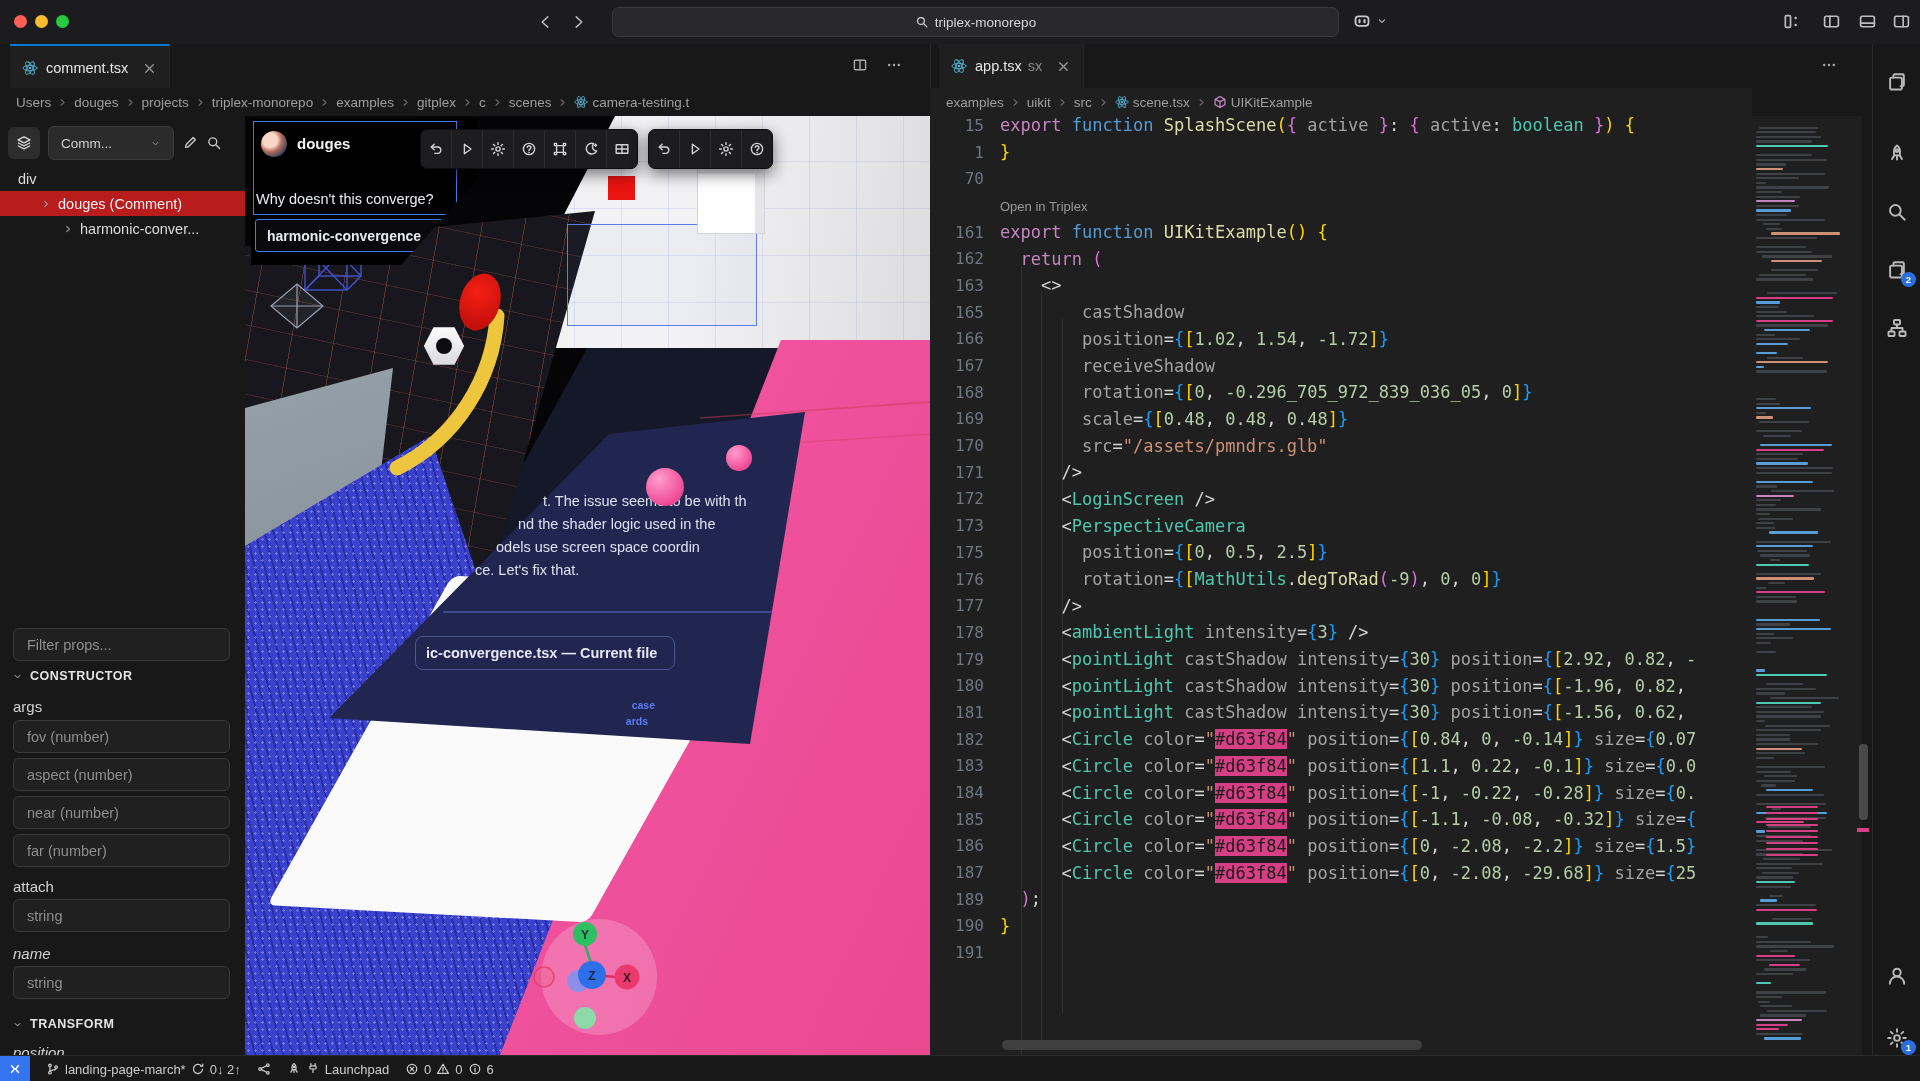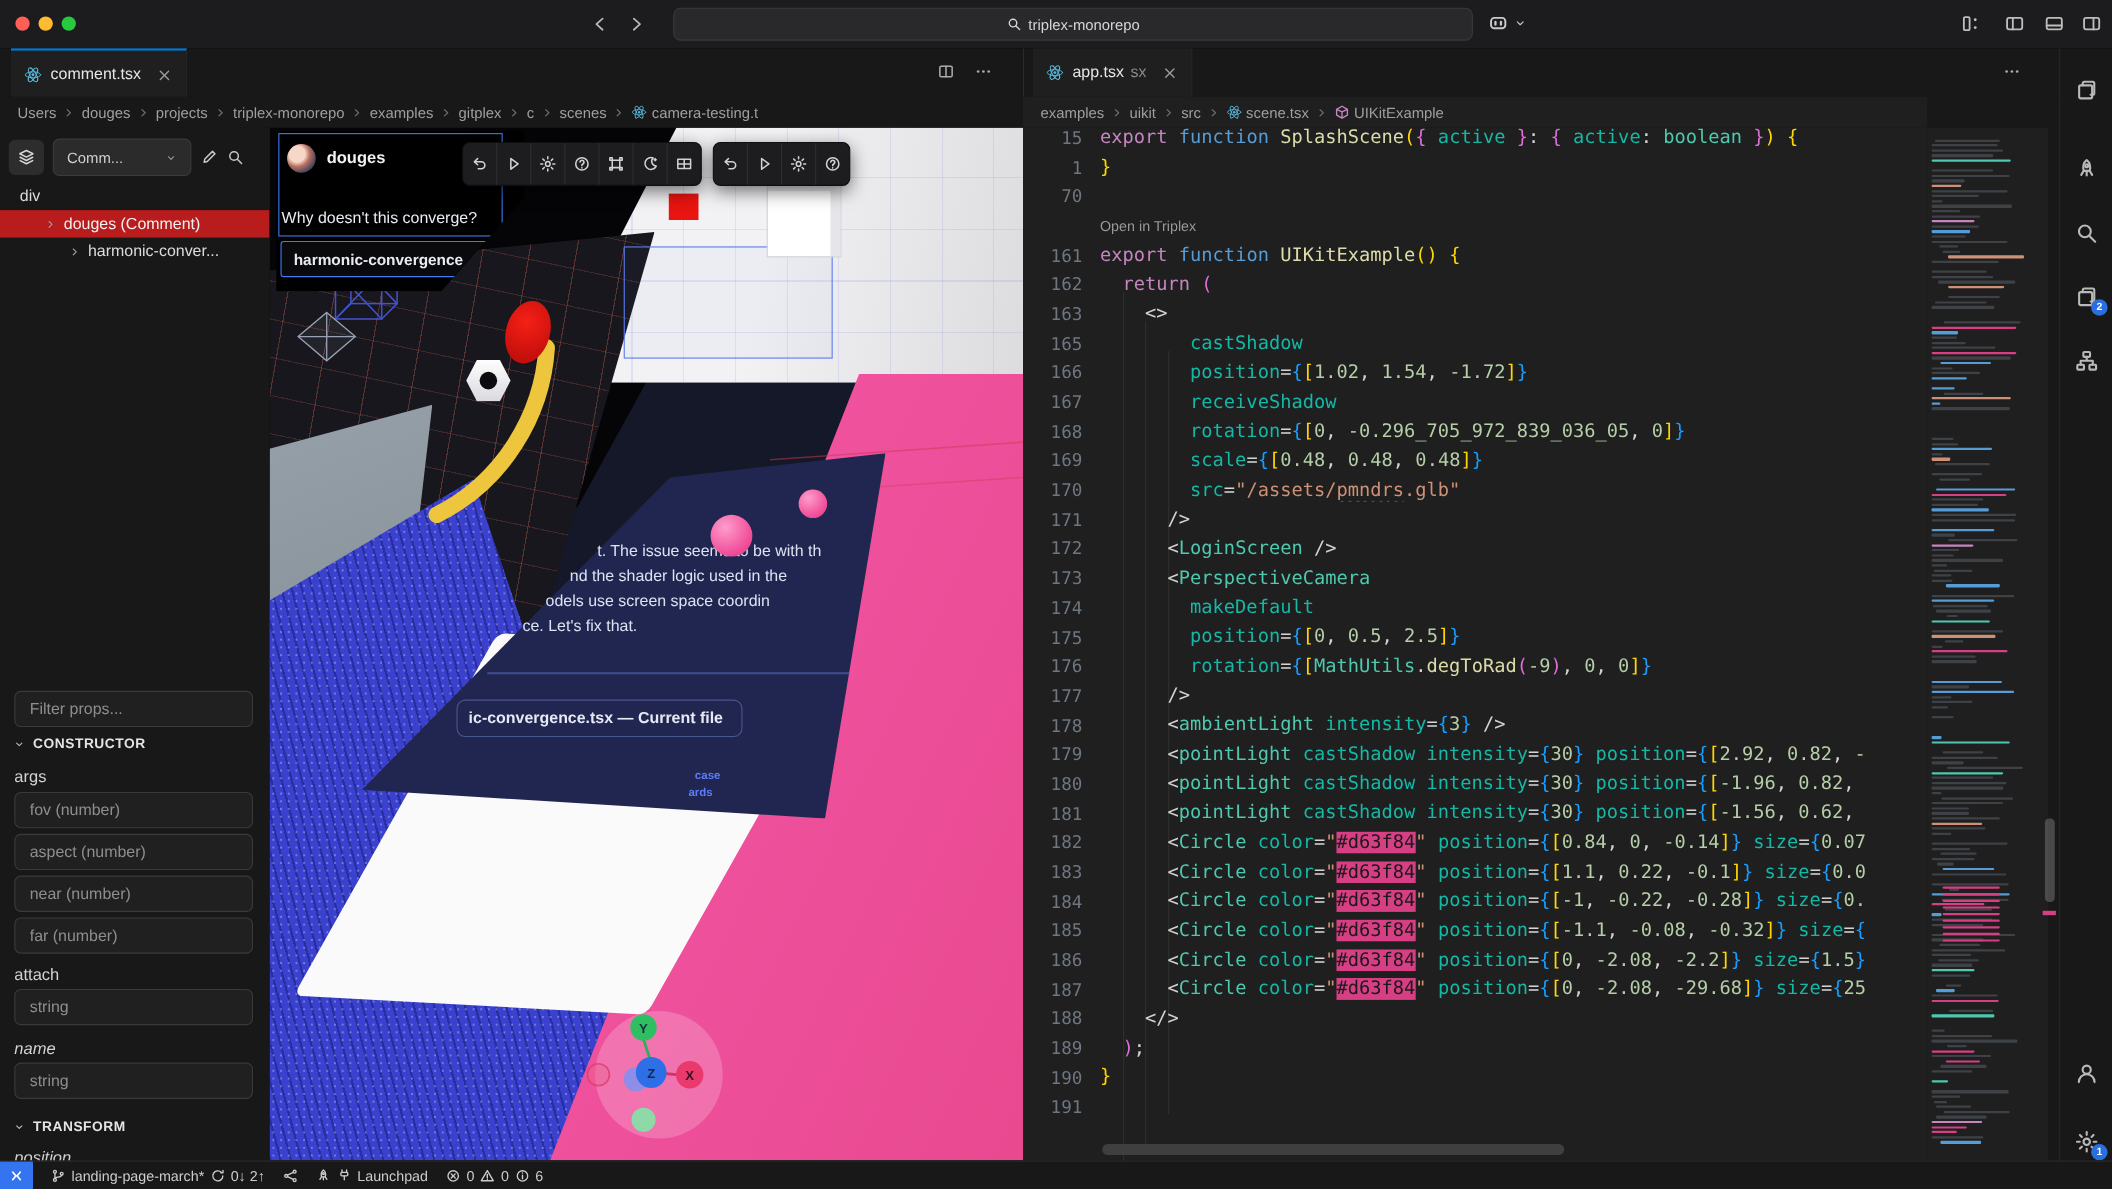--- a/index.html
+++ b/index.html
@@ -129,21 +129,21 @@
   
   .editor{left:930px;top:116px;width:822px;height:939px;background:#1f1f1f;overflow:hidden;}
   .code-rows{position:absolute;left:0;top:-4px;width:822px;}
   .crow{display:flex;height:26.7px;align-items:center;white-space:pre;
         font-family:"DejaVu Sans Mono",monospace;font-size:17px;}
   .ln{width:54px;padding-right:16px;text-align:right;color:#6e7681;font-size:16px;flex:none;}
   .code{flex:1;overflow:hidden;}
   .lens{font-family:"Liberation Sans",sans-serif;font-size:13px;color:#999;}
   .tk{color:#d4d4d4;}
   .k{color:#C586C0;} .f{color:#569CD6;} .fn{color:#DCDCAA;} .cp{color:#4EC9B0;}
-  .at{color:#14b8a6;} .st{color:#CE9178;} .nu{color:#B5CEA8;} .pl{color:#d4d4d4;}
+  .at{color:#a3a3a3;} .st{color:#CE9178;} .nu{color:#B5CEA8;} .pl{color:#d4d4d4;}
   .ty{color:#4EC9B0;} .b1{color:#FFD700;} .b2{color:#DA70D6;} .b3{color:#179FFF;}
   .hx{background:#d63f84;color:#1a1a1a;}
   .sq{text-decoration:underline wavy #4b84f0 1px;text-underline-offset:4px;}
   .guide{position:absolute;width:1px;background:#303030;}
   .hscroll{position:absolute;left:72px;top:924px;width:420px;height:10px;background:#3f3f3f;border-radius:5px;}
 
   
   .minimap{left:1752px;top:116px;width:110px;height:939px;background:#1f1f1f;overflow:hidden;}
   .mm-bar{position:absolute;height:2.2px;border-radius:1px;}
   .vthumb{left:1859px;top:744px;width:9px;height:76px;background:rgba(130,130,130,.45);border-radius:4px;position:absolute;}
@@ -658,35 +658,33 @@
         <div class="crow"><span class="ln">163</span><span class="code"><span class="tk ">    </span><span class="tk pl">&lt;&gt;</span></span></div>
         <div class="crow"><span class="ln">165</span><span class="code"><span class="tk ">        </span><span class="tk at">castShadow</span></span></div>
         <div class="crow"><span class="ln">166</span><span class="code"><span class="tk ">        </span><span class="tk at">position</span><span class="tk pl">=</span><span class="tk b3">{</span><span class="tk b1">[</span><span class="tk nu">1.02</span><span class="tk pl">, </span><span class="tk nu">1.54</span><span class="tk pl">, </span><span class="tk nu">-1.72</span><span class="tk b1">]</span><span class="tk b3">}</span></span></div>
         <div class="crow"><span class="ln">167</span><span class="code"><span class="tk ">        </span><span class="tk at">receiveShadow</span></span></div>
         <div class="crow"><span class="ln">168</span><span class="code"><span class="tk ">        </span><span class="tk at">rotation</span><span class="tk pl">=</span><span class="tk b3">{</span><span class="tk b1">[</span><span class="tk nu">0</span><span class="tk pl">, </span><span class="tk nu">-0.296_705_972_839_036_05</span><span class="tk pl">, </span><span class="tk nu">0</span><span class="tk b1">]</span><span class="tk b3">}</span></span></div>
         <div class="crow"><span class="ln">169</span><span class="code"><span class="tk ">        </span><span class="tk at">scale</span><span class="tk pl">=</span><span class="tk b3">{</span><span class="tk b1">[</span><span class="tk nu">0.48</span><span class="tk pl">, </span><span class="tk nu">0.48</span><span class="tk pl">, </span><span class="tk nu">0.48</span><span class="tk b1">]</span><span class="tk b3">}</span></span></div>
         <div class="crow"><span class="ln">170</span><span class="code"><span class="tk ">        </span><span class="tk at">src</span><span class="tk pl">=</span><span class="tk st">"/assets/</span><span class="tk st sq">pmndrs</span><span class="tk st">.glb"</span></span></div>
         <div class="crow"><span class="ln">171</span><span class="code"><span class="tk ">      </span><span class="tk pl">/&gt;</span></span></div>
         <div class="crow"><span class="ln">172</span><span class="code"><span class="tk ">      </span><span class="tk pl">&lt;</span><span class="tk cp">LoginScreen</span><span class="tk pl"> /&gt;</span></span></div>
         <div class="crow"><span class="ln">173</span><span class="code"><span class="tk ">      </span><span class="tk pl">&lt;</span><span class="tk cp">PerspectiveCamera</span></span></div>
-        <div class="crow"><span class="ln">174</span><span class="code"><span class="tk ">        </span><span class="tk at">makeDefault</span></span></div>
         <div class="crow"><span class="ln">175</span><span class="code"><span class="tk ">        </span><span class="tk at">position</span><span class="tk pl">=</span><span class="tk b3">{</span><span class="tk b1">[</span><span class="tk nu">0</span><span class="tk pl">, </span><span class="tk nu">0.5</span><span class="tk pl">, </span><span class="tk nu">2.5</span><span class="tk b1">]</span><span class="tk b3">}</span></span></div>
         <div class="crow"><span class="ln">176</span><span class="code"><span class="tk ">        </span><span class="tk at">rotation</span><span class="tk pl">=</span><span class="tk b3">{</span><span class="tk b1">[</span><span class="tk ty">MathUtils</span><span class="tk pl">.</span><span class="tk fn">degToRad</span><span class="tk b2">(</span><span class="tk nu">-9</span><span class="tk b2">)</span><span class="tk pl">, </span><span class="tk nu">0</span><span class="tk pl">, </span><span class="tk nu">0</span><span class="tk b1">]</span><span class="tk b3">}</span></span></div>
         <div class="crow"><span class="ln">177</span><span class="code"><span class="tk ">      </span><span class="tk pl">/&gt;</span></span></div>
         <div class="crow"><span class="ln">178</span><span class="code"><span class="tk ">      </span><span class="tk pl">&lt;</span><span class="tk cp">ambientLight</span><span class="tk "> </span><span class="tk at">intensity</span><span class="tk pl">=</span><span class="tk b3">{</span><span class="tk nu">3</span><span class="tk b3">}</span><span class="tk pl"> /&gt;</span></span></div>
         <div class="crow"><span class="ln">179</span><span class="code"><span class="tk ">      </span><span class="tk pl">&lt;</span><span class="tk cp">pointLight</span><span class="tk "> </span><span class="tk at">castShadow</span><span class="tk "> </span><span class="tk at">intensity</span><span class="tk pl">=</span><span class="tk b3">{</span><span class="tk nu">30</span><span class="tk b3">}</span><span class="tk "> </span><span class="tk at">position</span><span class="tk pl">=</span><span class="tk b3">{</span><span class="tk b1">[</span><span class="tk nu">2.92</span><span class="tk pl">, </span><span class="tk nu">0.82</span><span class="tk pl">, </span><span class="tk nu">-</span></span></div>
         <div class="crow"><span class="ln">180</span><span class="code"><span class="tk ">      </span><span class="tk pl">&lt;</span><span class="tk cp">pointLight</span><span class="tk "> </span><span class="tk at">castShadow</span><span class="tk "> </span><span class="tk at">intensity</span><span class="tk pl">=</span><span class="tk b3">{</span><span class="tk nu">30</span><span class="tk b3">}</span><span class="tk "> </span><span class="tk at">position</span><span class="tk pl">=</span><span class="tk b3">{</span><span class="tk b1">[</span><span class="tk nu">-1.96</span><span class="tk pl">, </span><span class="tk nu">0.82</span><span class="tk pl">,</span></span></div>
         <div class="crow"><span class="ln">181</span><span class="code"><span class="tk ">      </span><span class="tk pl">&lt;</span><span class="tk cp">pointLight</span><span class="tk "> </span><span class="tk at">castShadow</span><span class="tk "> </span><span class="tk at">intensity</span><span class="tk pl">=</span><span class="tk b3">{</span><span class="tk nu">30</span><span class="tk b3">}</span><span class="tk "> </span><span class="tk at">position</span><span class="tk pl">=</span><span class="tk b3">{</span><span class="tk b1">[</span><span class="tk nu">-1.56</span><span class="tk pl">, </span><span class="tk nu">0.62</span><span class="tk pl">,</span></span></div>
         <div class="crow"><span class="ln">182</span><span class="code"><span class="tk ">      </span><span class="tk pl">&lt;</span><span class="tk cp">Circle</span><span class="tk "> </span><span class="tk at">color</span><span class="tk pl">=</span><span class="tk st">"</span><span class="tk hx">#d63f84</span><span class="tk st">"</span><span class="tk "> </span><span class="tk at">position</span><span class="tk pl">=</span><span class="tk b3">{</span><span class="tk b1">[</span><span class="tk nu">0.84</span><span class="tk pl">, </span><span class="tk nu">0</span><span class="tk pl">, </span><span class="tk nu">-0.14</span><span class="tk b1">]</span><span class="tk b3">}</span><span class="tk "> </span><span class="tk at">size</span><span class="tk pl">=</span><span class="tk b3">{</span><span class="tk nu">0.07</span></span></div>
         <div class="crow"><span class="ln">183</span><span class="code"><span class="tk ">      </span><span class="tk pl">&lt;</span><span class="tk cp">Circle</span><span class="tk "> </span><span class="tk at">color</span><span class="tk pl">=</span><span class="tk st">"</span><span class="tk hx">#d63f84</span><span class="tk st">"</span><span class="tk "> </span><span class="tk at">position</span><span class="tk pl">=</span><span class="tk b3">{</span><span class="tk b1">[</span><span class="tk nu">1.1</span><span class="tk pl">, </span><span class="tk nu">0.22</span><span class="tk pl">, </span><span class="tk nu">-0.1</span><span class="tk b1">]</span><span class="tk b3">}</span><span class="tk "> </span><span class="tk at">size</span><span class="tk pl">=</span><span class="tk b3">{</span><span class="tk nu">0.0</span></span></div>
         <div class="crow"><span class="ln">184</span><span class="code"><span class="tk ">      </span><span class="tk pl">&lt;</span><span class="tk cp">Circle</span><span class="tk "> </span><span class="tk at">color</span><span class="tk pl">=</span><span class="tk st">"</span><span class="tk hx">#d63f84</span><span class="tk st">"</span><span class="tk "> </span><span class="tk at">position</span><span class="tk pl">=</span><span class="tk b3">{</span><span class="tk b1">[</span><span class="tk nu">-1</span><span class="tk pl">, </span><span class="tk nu">-0.22</span><span class="tk pl">, </span><span class="tk nu">-0.28</span><span class="tk b1">]</span><span class="tk b3">}</span><span class="tk "> </span><span class="tk at">size</span><span class="tk pl">=</span><span class="tk b3">{</span><span class="tk nu">0.</span></span></div>
         <div class="crow"><span class="ln">185</span><span class="code"><span class="tk ">      </span><span class="tk pl">&lt;</span><span class="tk cp">Circle</span><span class="tk "> </span><span class="tk at">color</span><span class="tk pl">=</span><span class="tk st">"</span><span class="tk hx">#d63f84</span><span class="tk st">"</span><span class="tk "> </span><span class="tk at">position</span><span class="tk pl">=</span><span class="tk b3">{</span><span class="tk b1">[</span><span class="tk nu">-1.1</span><span class="tk pl">, </span><span class="tk nu">-0.08</span><span class="tk pl">, </span><span class="tk nu">-0.32</span><span class="tk b1">]</span><span class="tk b3">}</span><span class="tk "> </span><span class="tk at">size</span><span class="tk pl">=</span><span class="tk b3">{</span></span></div>
         <div class="crow"><span class="ln">186</span><span class="code"><span class="tk ">      </span><span class="tk pl">&lt;</span><span class="tk cp">Circle</span><span class="tk "> </span><span class="tk at">color</span><span class="tk pl">=</span><span class="tk st">"</span><span class="tk hx">#d63f84</span><span class="tk st">"</span><span class="tk "> </span><span class="tk at">position</span><span class="tk pl">=</span><span class="tk b3">{</span><span class="tk b1">[</span><span class="tk nu">0</span><span class="tk pl">, </span><span class="tk nu">-2.08</span><span class="tk pl">, </span><span class="tk nu">-2.2</span><span class="tk b1">]</span><span class="tk b3">}</span><span class="tk "> </span><span class="tk at">size</span><span class="tk pl">=</span><span class="tk b3">{</span><span class="tk nu">1.5</span><span class="tk b3">}</span></span></div>
         <div class="crow"><span class="ln">187</span><span class="code"><span class="tk ">      </span><span class="tk pl">&lt;</span><span class="tk cp">Circle</span><span class="tk "> </span><span class="tk at">color</span><span class="tk pl">=</span><span class="tk st">"</span><span class="tk hx">#d63f84</span><span class="tk st">"</span><span class="tk "> </span><span class="tk at">position</span><span class="tk pl">=</span><span class="tk b3">{</span><span class="tk b1">[</span><span class="tk nu">0</span><span class="tk pl">, </span><span class="tk nu">-2.08</span><span class="tk pl">, </span><span class="tk nu">-29.68</span><span class="tk b1">]</span><span class="tk b3">}</span><span class="tk "> </span><span class="tk at">size</span><span class="tk pl">=</span><span class="tk b3">{</span><span class="tk nu">25</span></span></div>
-        <div class="crow"><span class="ln">188</span><span class="code"><span class="tk ">    </span><span class="tk pl">&lt;/&gt;</span></span></div>
         <div class="crow"><span class="ln">189</span><span class="code"><span class="tk ">  </span><span class="tk b2">)</span><span class="tk pl">;</span></span></div>
         <div class="crow"><span class="ln">190</span><span class="code"><span class="tk b1">}</span></span></div>
         <div class="crow"><span class="ln">191</span><span class="code"></span></div>
       </div>
     <div class="hscroll"></div>
   </div>
 
   <div class="abs minimap" id="minimap">
       <div class="mm-bar" style="top: 10.6px; left: 7.36881px; width: 58.5147px; background: rgb(62, 66, 71);"></div>
       <div class="mm-bar" style="top: 15.2px; left: 4px; width: 60.3654px; background: rgb(62, 66, 71);"></div>

